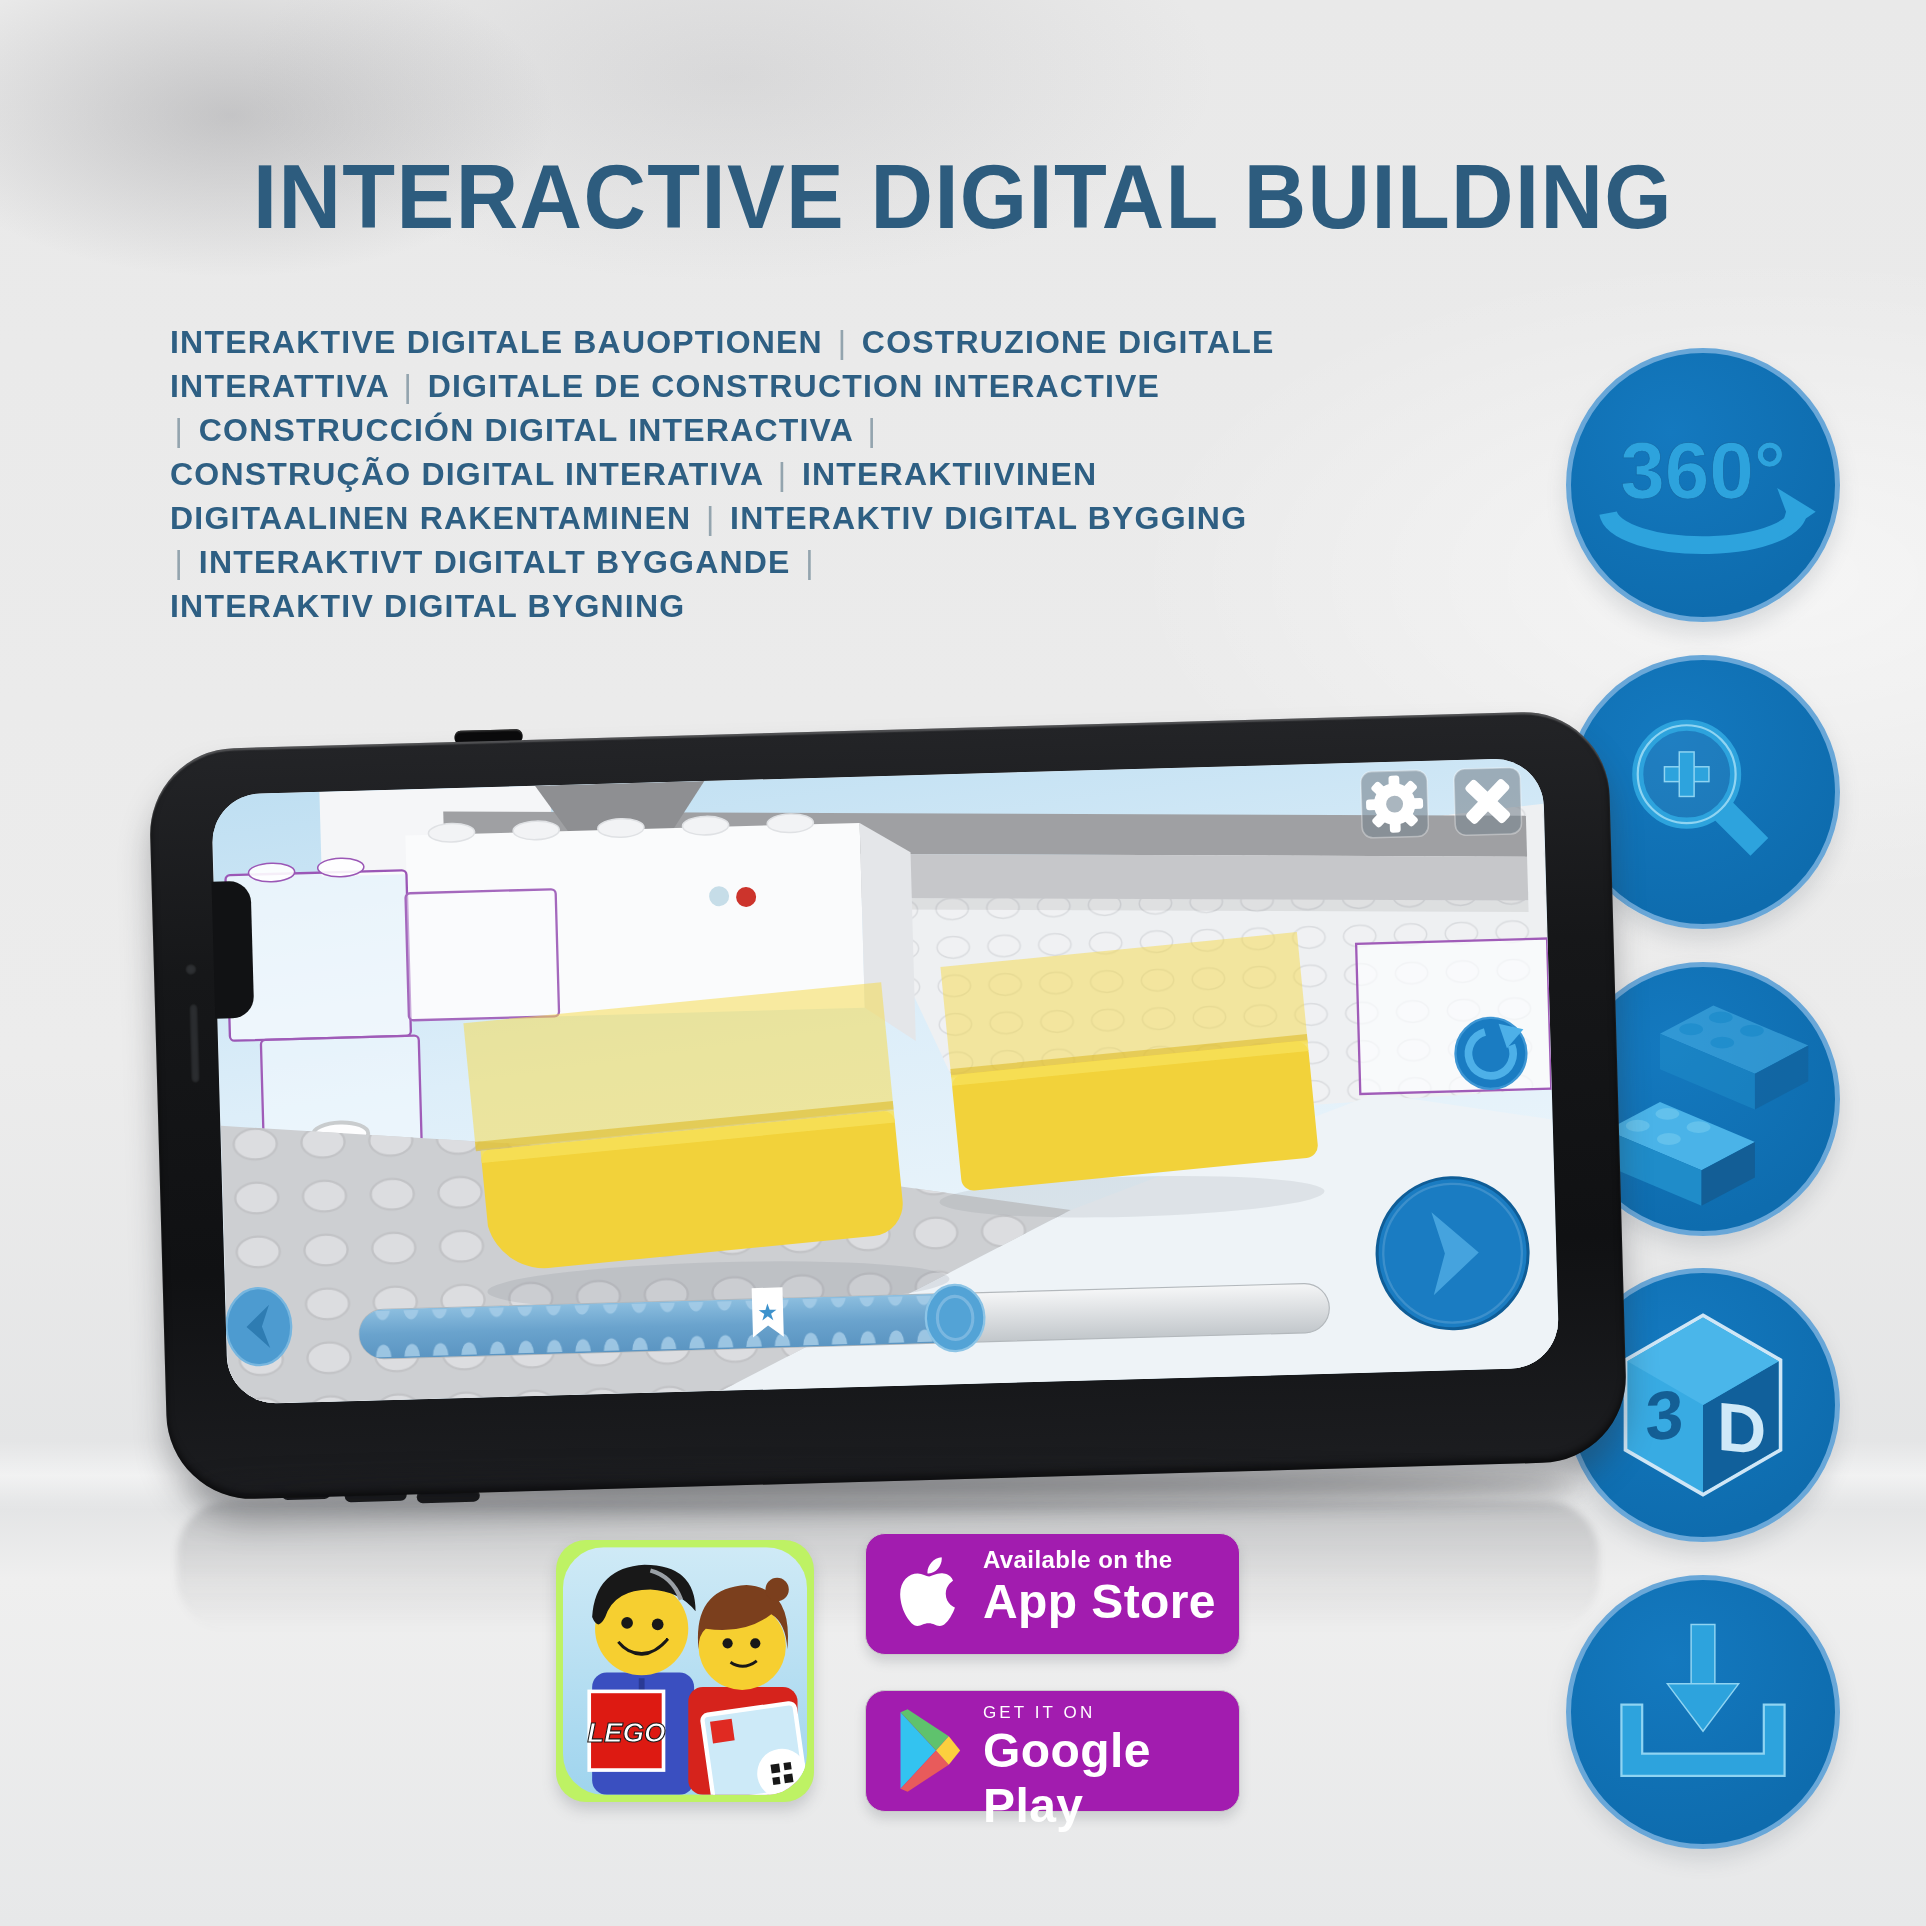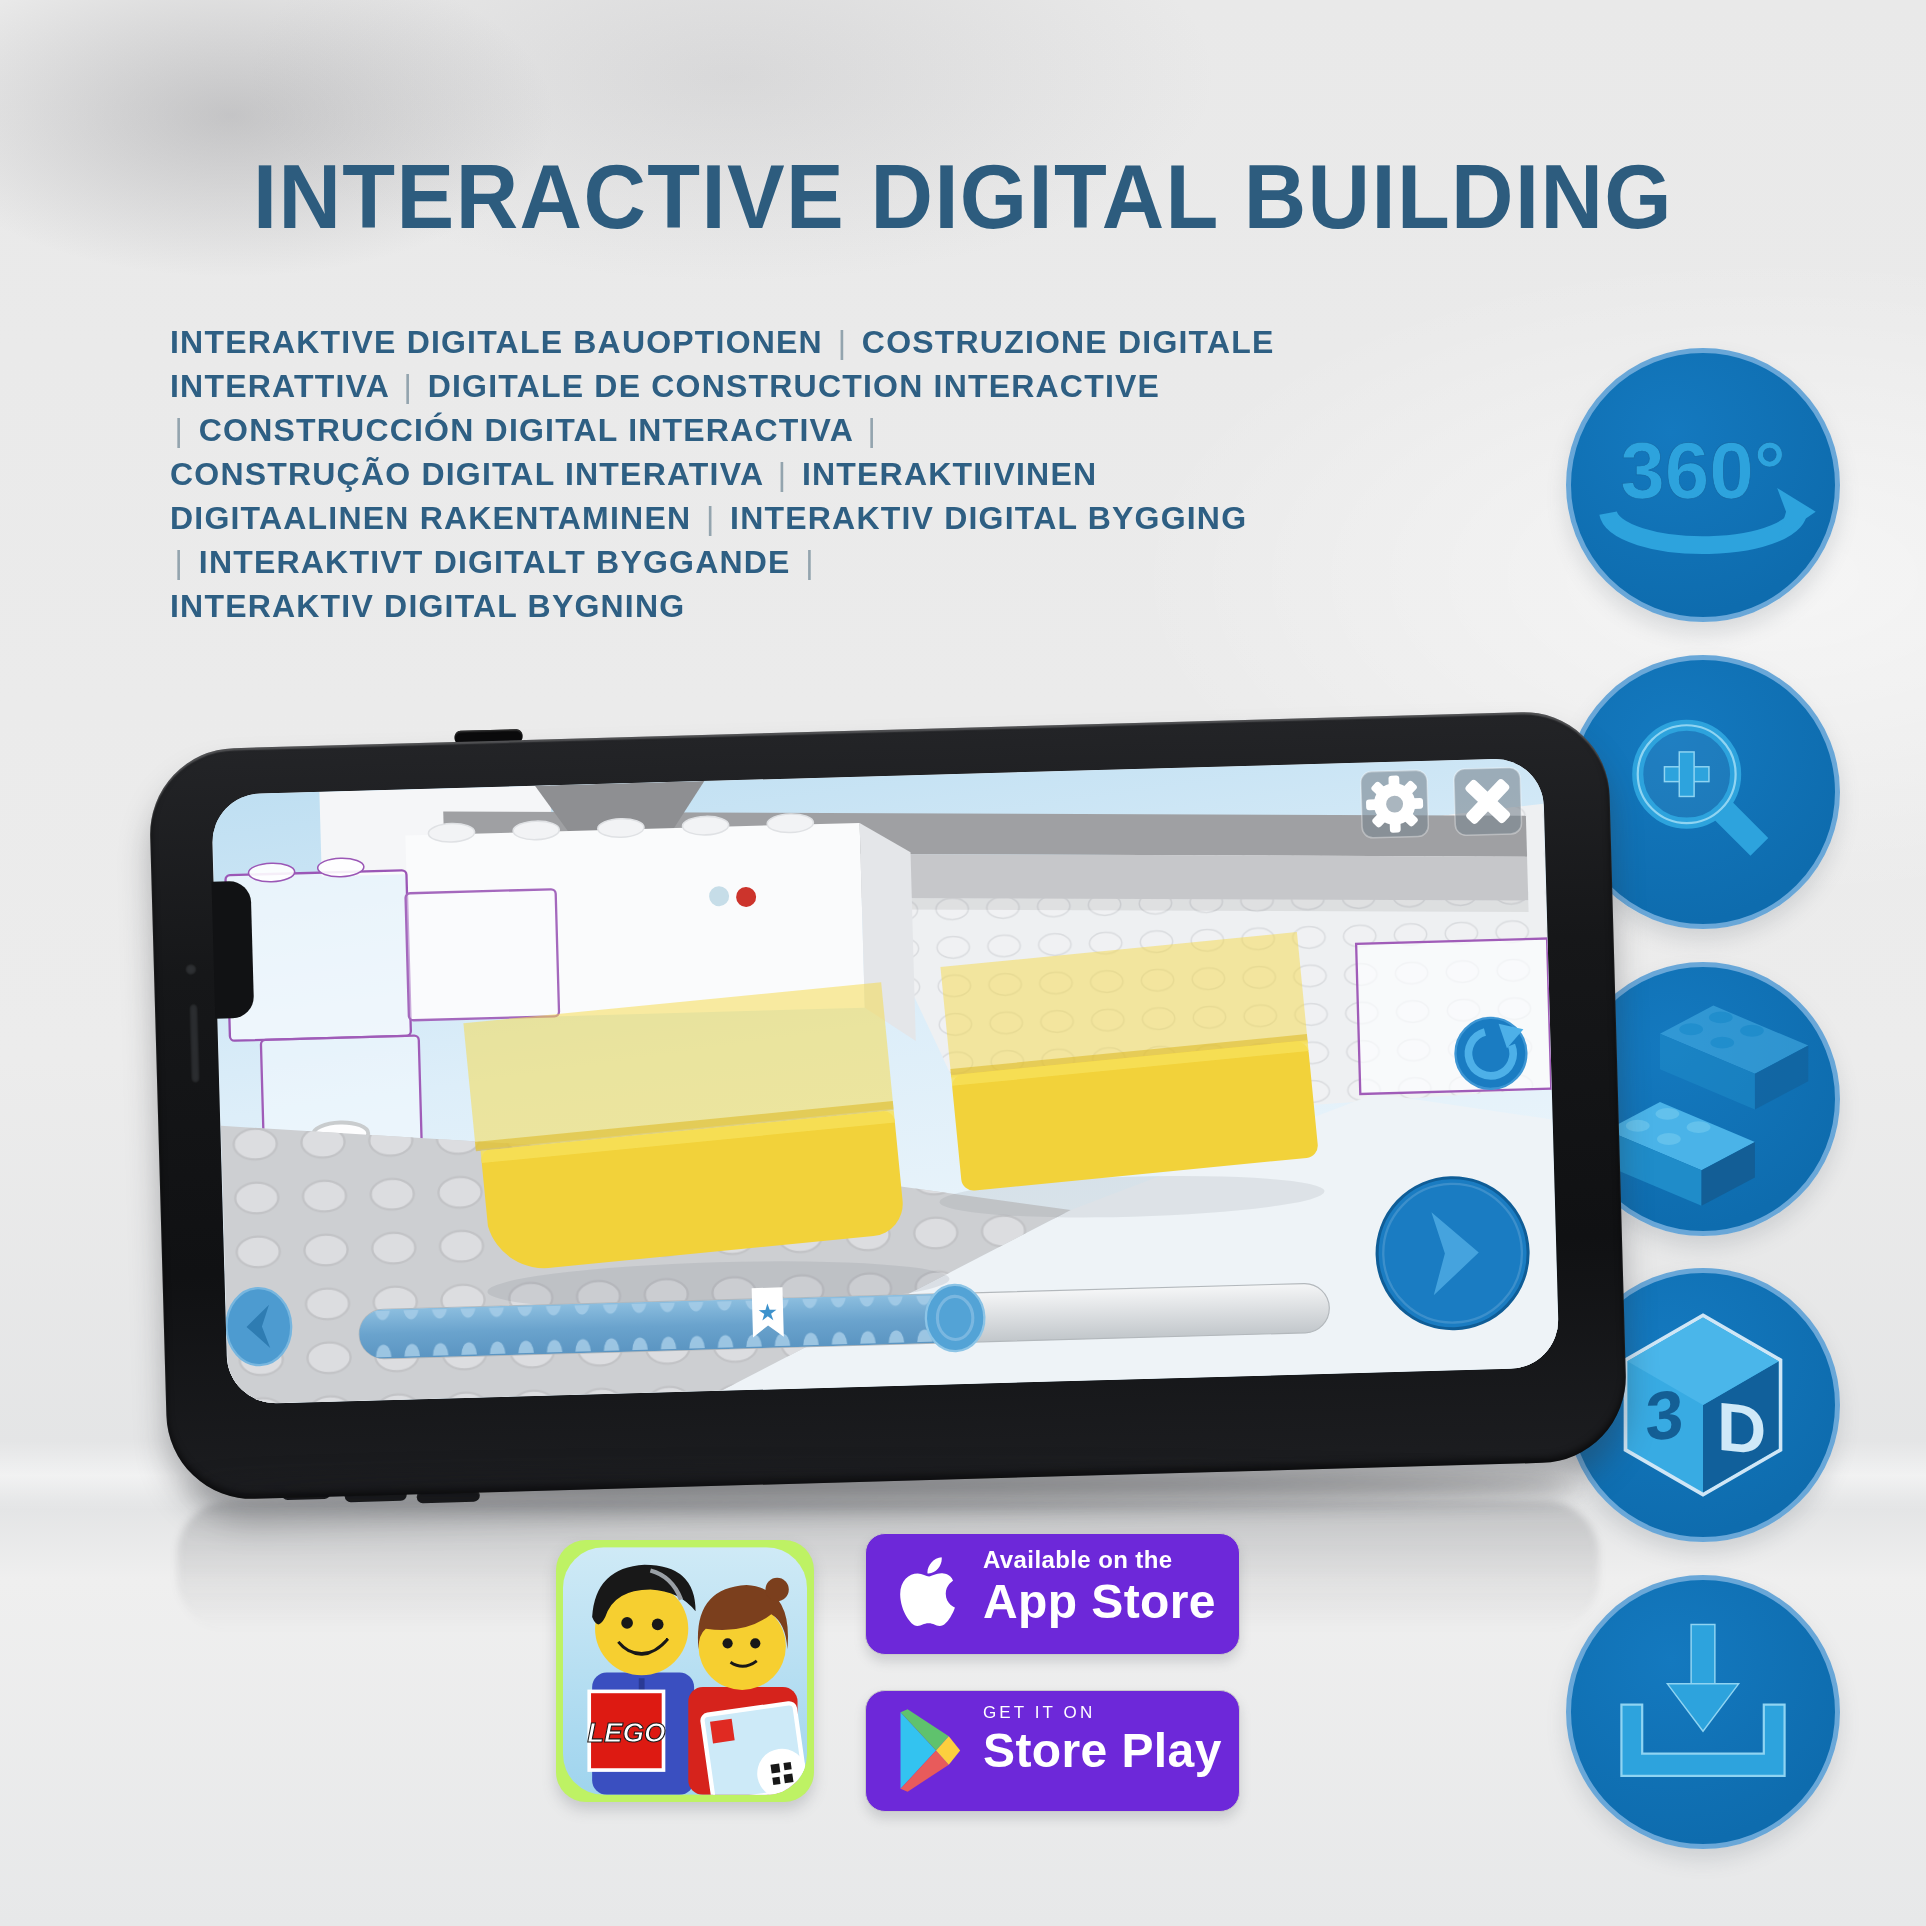--- a/index.html
+++ b/index.html
@@ -54,21 +54,21 @@
   .phone-shadow{position:absolute;left:193px;top:1470px;width:1387px;height:35px;border-radius:50%;
       background:rgba(20,22,26,.28);filter:blur(10.8px);}
   .phone-reflect{position:absolute;left:177px;top:1501px;width:1422px;height:131px;border-radius:54px;
       background:linear-gradient(180deg,rgba(55,57,62,.20),rgba(55,57,62,0));filter:blur(3.9px);}
 
   
   .app-icon{position:absolute;left:556px;top:1540px;width:258px;height:262px;border-radius:30px;
       background:#bef264;box-shadow:0 7.7px 14px rgba(100,105,112,.25);}
   .app-icon svg{position:absolute;inset:7px;width:244px;height:248px;}
   .badge{position:absolute;left:865px;width:375px;height:122px;border-radius:20px;
-      background:#6d28d9;border:1.5px solid #c9c9c9;box-sizing:border-box;color:#fff;
+      background:#a21caf;border:1.5px solid #c9c9c9;box-sizing:border-box;color:#fff;
       box-shadow:0 6.2px 10.8px rgba(100,105,112,.22);}
   .badge .logo{position:absolute;left:26px;top:10.8px;width:71px;height:97px;}
   .badge .txt{position:absolute;left:117px;top:12.3px;right:7.7px;}
   .badge .small{font-size:24px;font-weight:700;letter-spacing:0.4px;}
   .badge.google .small{font-size:17px;font-weight:400;letter-spacing:3.1px;}
   .badge .big{font-size:48px;font-weight:700;margin-top:0;letter-spacing:0.4px;}
   .badge.google .big{font-weight:700;}
   .store-apple{top:1533px;}
   .badge.google{top:1690px;}
 </style>
@@ -386,16 +386,16 @@
 
 <div class="badge google">
   <svg class="logo" viewBox="0 0 100 120">
     <polygon points="12,6 12,114 62,60" fill="#33c3f0"></polygon>
     <polygon points="12,6 62,60 80,40 22,2" fill="#5fc26d"></polygon>
     <polygon points="12,114 62,60 80,80 22,118" fill="#e85b5b"></polygon>
     <polygon points="62,60 80,40 96,60 80,80" fill="#fccf3e"></polygon>
   </svg>
   <div class="txt">
     <div class="small">GET IT ON</div>
-    <div class="big">Store Play</div>
+    <div class="big">Google Play</div>
   </div>
 </div>
 
 
 </body></html>

